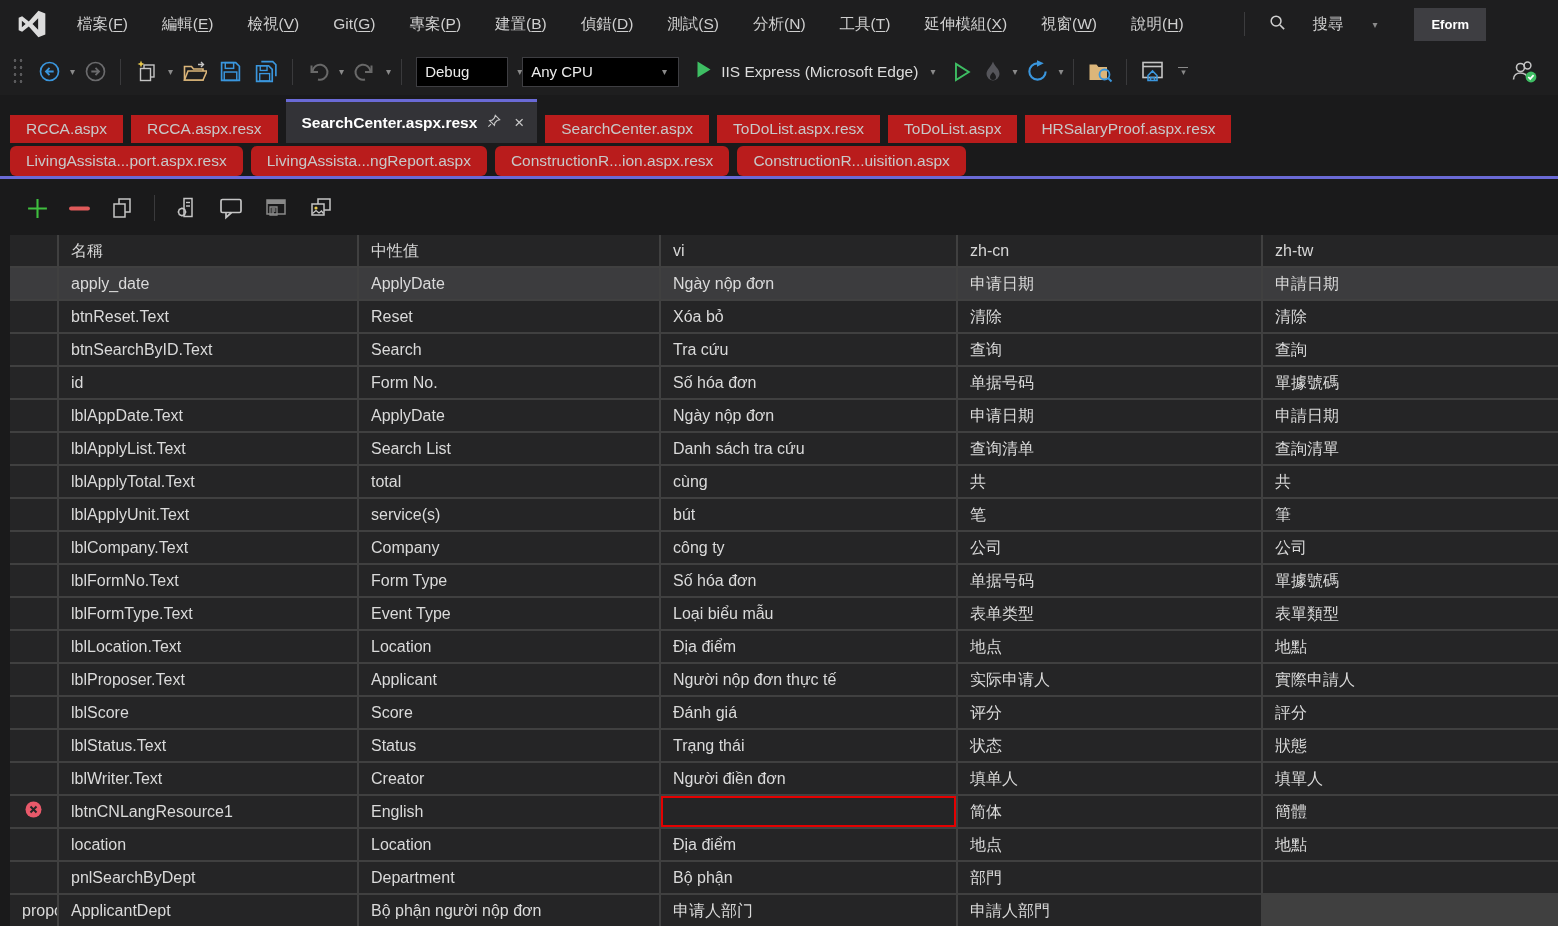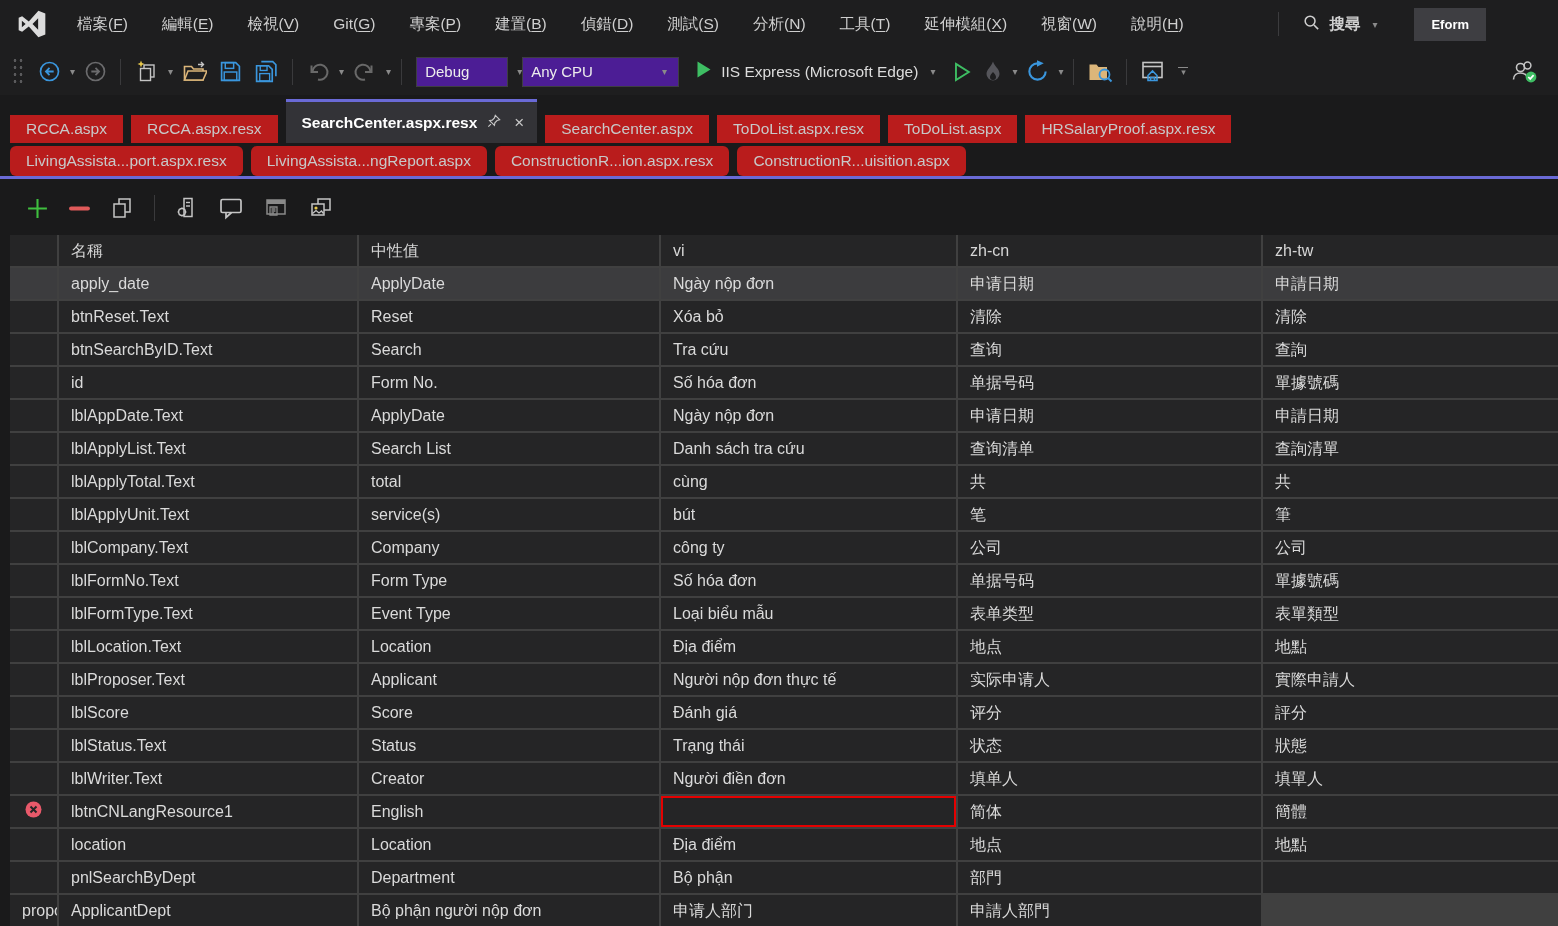--- a/index.html
+++ b/index.html
@@ -8,33 +8,33 @@
 
   
   .titlebar { position:absolute; top:0; left:0; right:0; height:48px; background:#1E1E1F;
     display:flex; align-items:center; }
   .vslogo { margin:0 12px 0 16px; display:flex; align-items:center; }
   .menubar { display:flex; align-items:flex-end; height:100%; }
   .menu-item { padding:0 17px; font-size:15.5px; color:#CFCFCF; line-height:48px; cursor:default; white-space:nowrap; }
   .menu-item u { text-underline-offset:2px; }
   .tb-right { margin-left:auto; display:flex; align-items:center; }
   .tb-sep { width:1px; height:24px; background:#3C3C3E; margin:0 14px; }
-  .searchctl { display:flex; align-items:flex-start; gap:9px; padding:0 10px; font-size:15.5px; color:#CFCFCF;font-weight:bold; }
+  .searchctl { display:flex; align-items:flex-start; gap:26px; padding:0 10px; font-size:15.5px; color:#CFCFCF; }
   .solution-badge { margin:0 72px 0 24px; background:#3E3E42; color:#FFFFFF; font-weight:bold;
     font-size:13px; padding:9px 17px; }
 
   
   .toolbar { position:absolute; top:48px; left:0; right:0; height:47px; background:#1E1E1F;
     display:flex; align-items:center; padding-left:12px; }
   .grip { width:12px; height:30px; margin-right:8px;
     background-image:radial-gradient(#5A5A5C 1.2px, transparent 1.6px); background-size:6px 7px; }
   .tbtn { display:flex; align-items:center; justify-content:center; padding:3px 4px; margin:0 2px; }
   .caret { color:#8A8A8A; font-size:10px; padding:0 3px; align-self:center; }
   .vsep { width:1px; height:26px; background:#3A3A3C; margin:0 7px; }
-  .combo { height:30px; background:#4c1d95; border:1px solid #3E3E42; display:flex; align-items:center;
+  .combo { height:30px; background:#000000; border:1px solid #3E3E42; display:flex; align-items:center;
     justify-content:space-between; padding:0 8px; margin:0 7px; font-size:15px; color:#EDEDED;gap:45px; }
   .run-button { display:flex; align-items:center; gap:9px; margin:4px 10px; font-size:15.5px; color:#DCDCDC; white-space:nowrap; }
   .overflow { display:flex; flex-direction:column; align-items:center; margin:0 6px; }
   .overflow .bar { width:10px; height:1.5px; background:#8A8A8A; margin-bottom:1px; }
   .overflow .chev { color:#8A8A8A; font-size:9px; line-height:7px; }
   .toolbar-right { margin-left:auto; margin-right:14px; display:flex; align-items:center; }
 
   
   .tabs-row { position:absolute; left:10px; right:0; display:flex; gap:8px; align-items:flex-end; }
   .tabs1 { top:110px; height:33px; }

